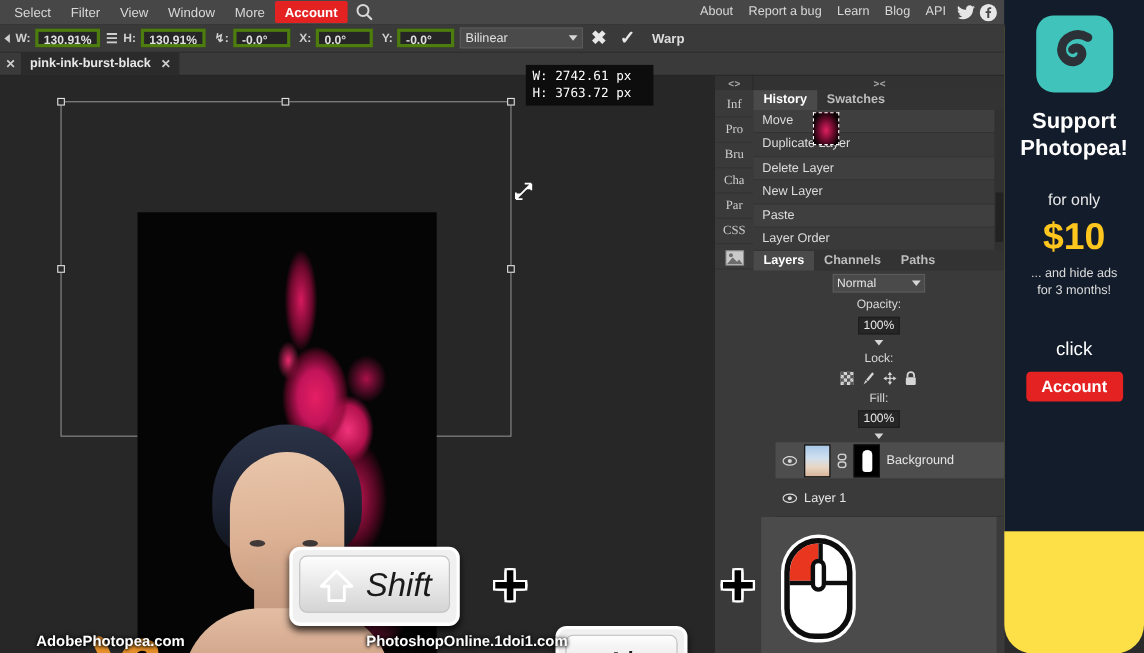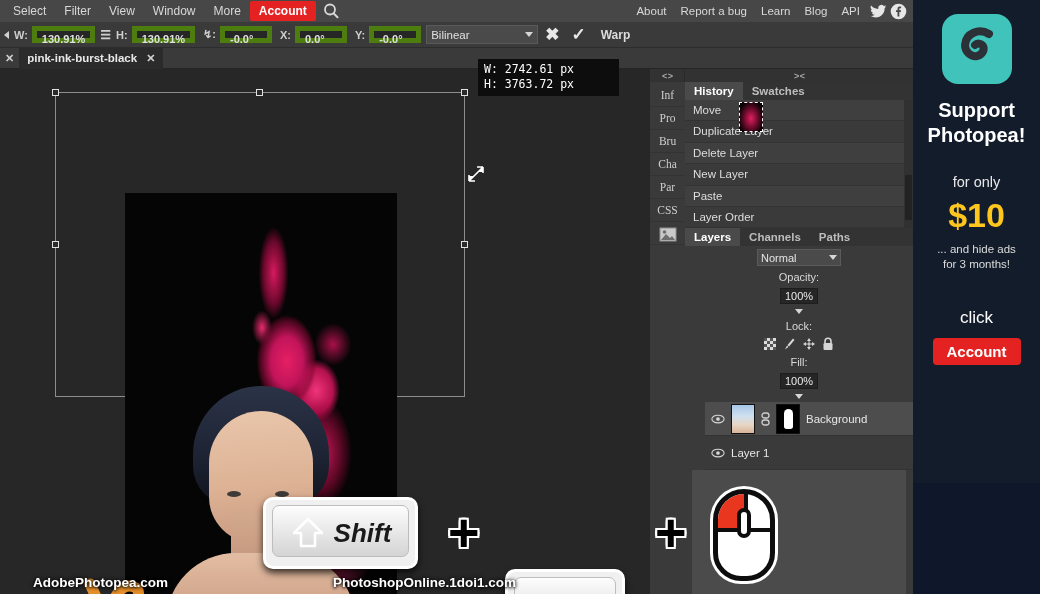--- a/index.html
+++ b/index.html
@@ -34,21 +34,21 @@
   .optionsbar {
     position:absolute; left:0; top:22px; width:913px; height:26px;
     background:#3a3a3a; border-bottom:1px solid #2c2c2c;
     display:flex; align-items:center; padding-left:2px; gap:2px;
   }
   .opt-group { display:flex; align-items:center; gap:4px; padding:0 3px; }
   .opt-label { color:#cfcfcf; font-size:11px; font-weight:bold; white-space:nowrap; }
   .opt-field {
     background:#262626; color:#e0e0e0; font-size:11px; font-weight:bold;
     padding:2px 5px; min-width:52px; height:17px; line-height:13px;
-    border:5px solid #4d7c0f; white-space:nowrap;
+    border:3px solid #4d7c0f; white-space:nowrap;
   }
   .opt-select {
     background:#4a4a4a; color:#e0e0e0; font-size:11.5px;
     border:1px solid #5a5a5a; height:19px; width:112px;
     display:flex; align-items:center; padding:0 4px; justify-content:space-between;
   }
   .caret { width:0;height:0;border-left:4px solid transparent;border-right:4px solid transparent;border-top:5px solid #d6d6d6; }
   .opt-x, .opt-check { font-size:17px; color:#e8e8e8; padding:0 5px; font-weight:bold; line-height:17px;}
   .opt-warp { font-size:12px; color:#dcdcdc; padding:0 8px; font-weight:bold;}
   .tri-left { width:0;height:0;border-top:4px solid transparent;border-bottom:4px solid transparent;border-right:5px solid #cfcfcf; margin-left:2px;}
@@ -181,53 +181,53 @@
   .lthumb { width:24px; height:30px; border:1px solid #111; }
   .lthumb.bg { background:linear-gradient(180deg,#a8c8e8 0%, #cfe0f0 40%, #e8d6c4 70%, #d9b49a 100%); }
   .lthumb.mask { background:#000; display:flex; align-items:center; justify-content:center; }
   .mask-shape { width:9px; height:20px; background:#fff; border-radius:5px 5px 3px 3px; }
   .lthumb.ink { background:radial-gradient(ellipse at 50% 55%, #e02060 0%, #6a0a2c 45%, #0a0203 80%); border:1px dashed #fff; }
   .link-ic { width:9px; height:14px; }
   .layer-name { font-size:11.5px; color:#e6e6e6; }
   .layers-empty { background:#4b4b4b; height:218px; margin:0 7px; }
 
   
-  .ad { position:absolute; left:913px; top:0; width:127px; height:594px; background:#0f172a; }
+  .ad { position:absolute; left:913px; top:0; width:127px; height:594px; background:#fde047;border-radius:26px; }
   .ad-inner {
     position:absolute; left:0; top:0; width:127px; height:483px;
     background:#131c2b; display:flex; flex-direction:column; align-items:center;
     padding-top:14px;
   }
   .ad-logo { width:70px; height:70px; border-radius:16px; background:#3fc3ba; position:relative; }
   .ad-title { color:#fff; font-size:20px; font-weight:bold; text-align:center; line-height:25px; margin-top:14px; }
   .ad-foronly { color:#e8e8e8; font-size:14.5px; margin-top:26px; }
   .ad-price { color:#ffc61e; font-size:34px; font-weight:bold; margin-top:6px; }
   .ad-sub { color:#dcdcdc; font-size:11.5px; text-align:center; margin-top:7px; line-height:15px; }
   .ad-click { color:#fff; font-size:17px; margin-top:36px; }
   .ad-btn { background:#e52222; color:#fff; font-size:15px; font-weight:bold;
             padding:5px 14px; border-radius:4px; margin-top:10px; }
 
   
   .ov { position:absolute; z-index:40; }
   .infobox {
-    position:absolute; left:478px; top:59px; width:141px; height:37px;
+    position:absolute; left:478px; top:59px; width:116px; height:37px;
     background:#0d0d0d; color:#fff; font-family:"DejaVu Sans Mono", monospace;
     font-size:11.5px; padding:3px 6px; line-height:15px; z-index:30;
   }
   .key {
     position:relative; border-radius:10px; background:#f0f0f0;
     border:3px solid #fff; box-shadow:0 4px 7px rgba(0,0,0,.75);
     display:flex; align-items:center; justify-content:center;
   }
   .key-inner {
     position:absolute; left:6px; top:5px; right:6px; bottom:9px;
     border-radius:7px; background:linear-gradient(180deg,#fdfdfd,#d4d4d4);
     border:1px solid #bdbdbd;
   }
-  .key-label { position:relative; font-style:italic; font-size:26px; color:#1a1a1a; font-weight:bold; }
+  .key-label { position:relative; font-style:italic; font-size:30px; color:#1a1a1a; font-weight:normal; }
   .plus { color:#000; font-size:54px; font-weight:bold; line-height:40px;
           text-shadow: -2px 0 #fff, 0 -2px #fff, 2px 0 #fff, 0 2px #fff, -2px -2px #fff, 2px 2px #fff, -2px 2px #fff, 2px -2px #fff;}
   .mouse {
     width:62px; height:92px; border-radius:31px 31px 28px 28px;
     background:#fff; border:5px solid #0d0d0d; position:relative;
     box-shadow:0 0 0 3px #fff;
   }
   .mouse-lb { position:absolute; left:0; top:0; width:26px; height:34px;
               background:#e8361f; border-radius:26px 0 0 0; }
   .mouse-div-h { position:absolute; left:0; top:34px; width:100%; height:4px; background:#0d0d0d; }

